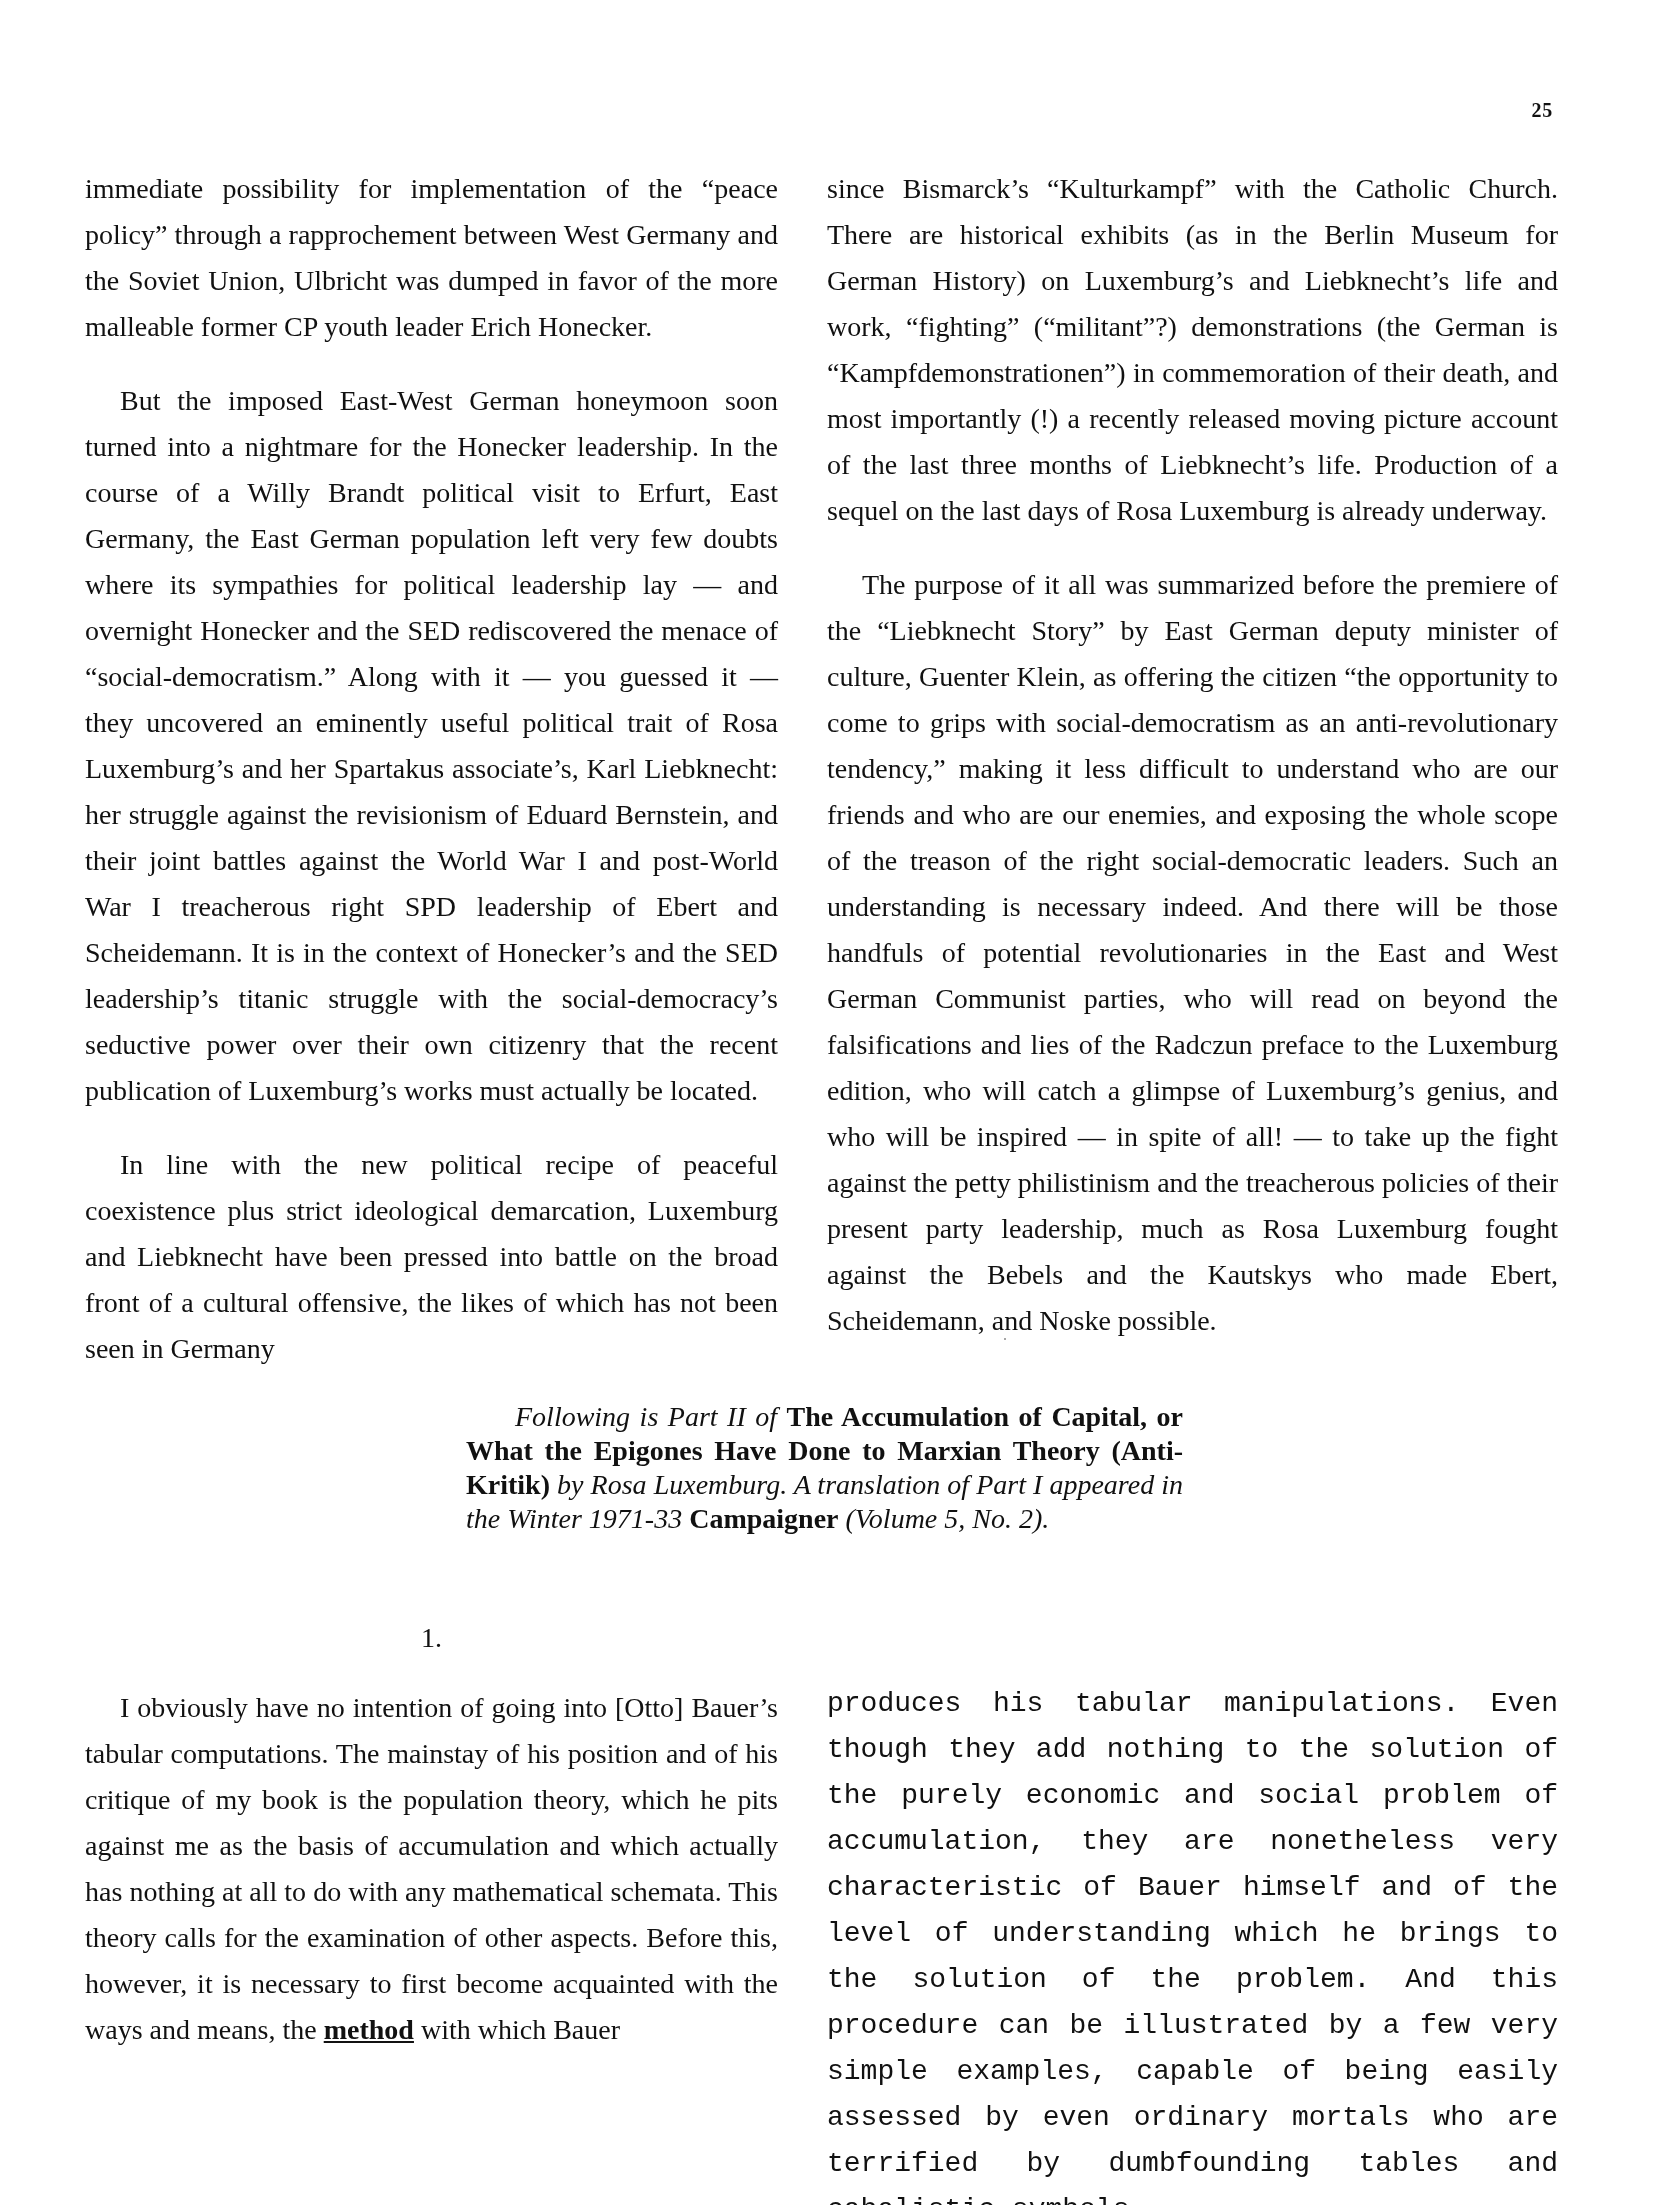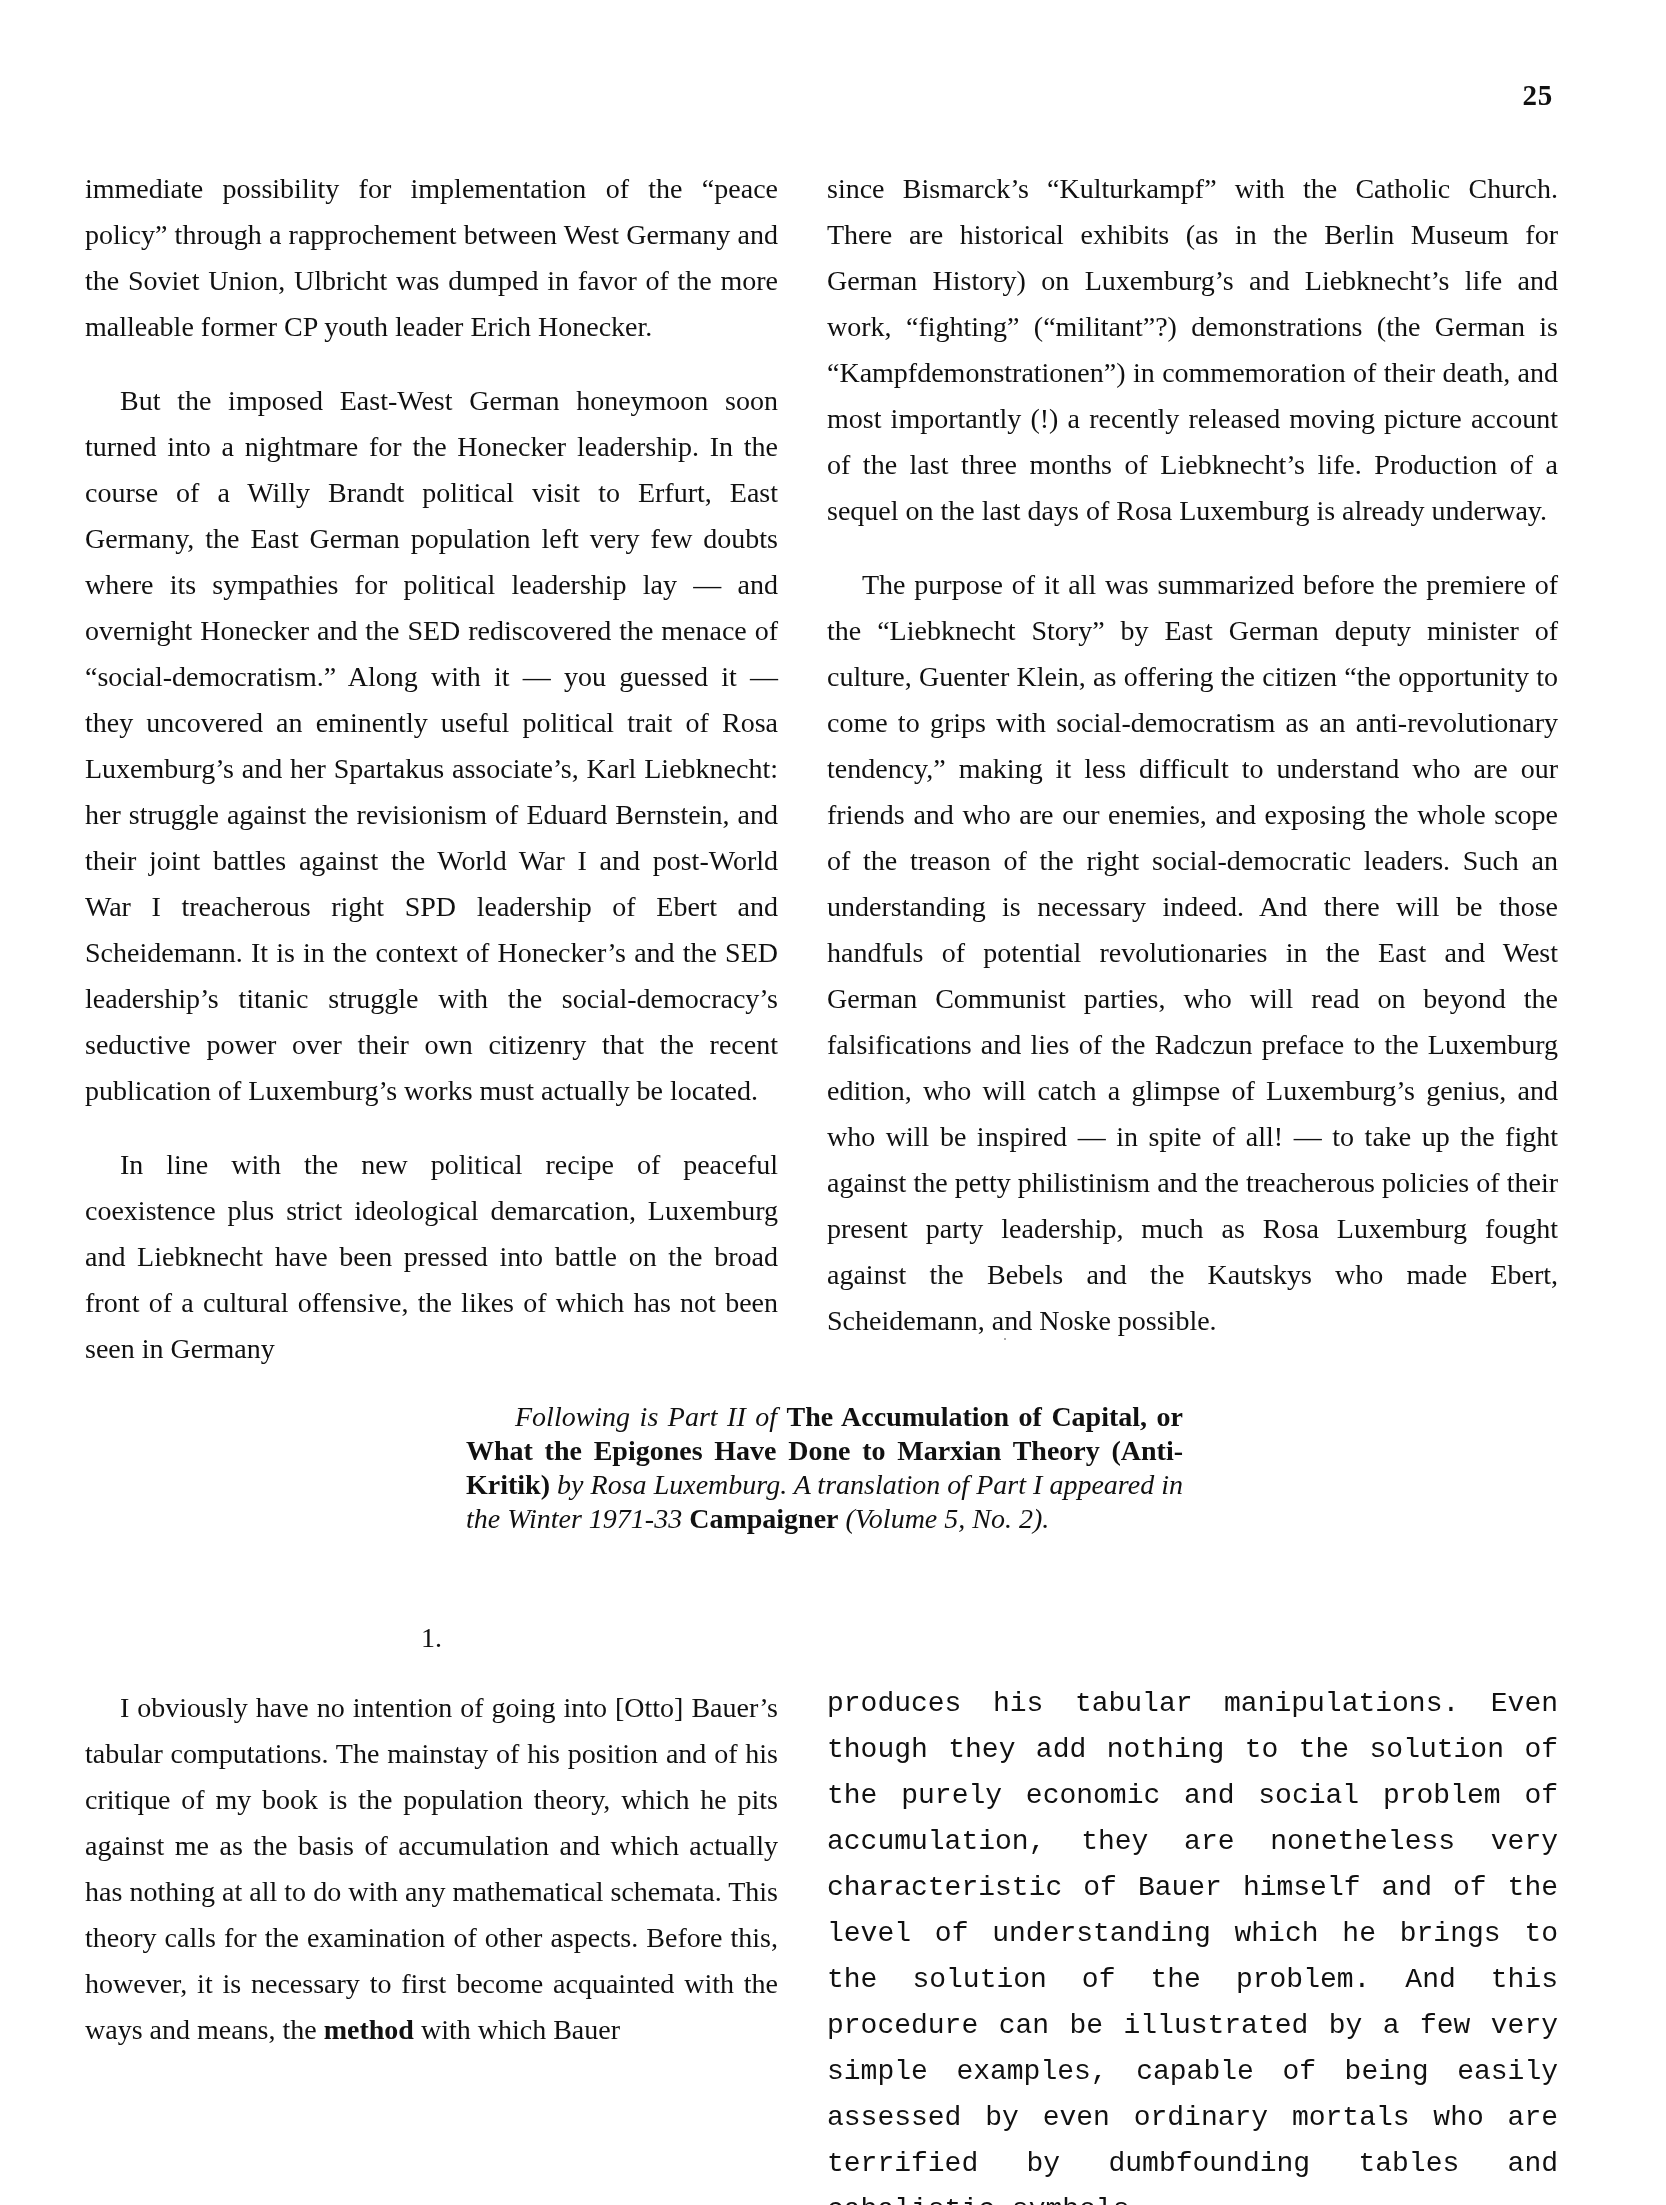--- a/index.html
+++ b/index.html
@@ -10,23 +10,23 @@
     body {
       width: 1666px;
       height: 2205px;
       position: relative;
       overflow: hidden;
       font-family: "Liberation Serif", "DejaVu Serif", serif;
       color: #111111;
     }
     .page-number {
       position: absolute;
-      top: 79px;
+      top: 99px;
       right: 113px;
-      font-size: 29px;
+      font-size: 20px;
       font-weight: bold;
       letter-spacing: 0.7px;
     }
     .col {
       position: absolute;
       font-size: 28px;
       line-height: 46px;
       text-align: justify;
       hyphens: none;
     }
@@ -73,21 +73,21 @@
       left: 85px;
       top: 1685px;
       width: 693px;
     }
     #col-right-bottom {
       left: 827px;
       top: 1681px;
       width: 731px;
       font-family: Liberation Mono, monospace;
     }
-    .bold { font-weight: bold; }
+    .bold { font-weight: bold; text-decoration: underline; }
     .speck {
       position: absolute;
       width: 2.1px;
       height: 2.1px;
       background: #888;
       border-radius: 50%;
     }
   </style>
 </head>
 <body>

